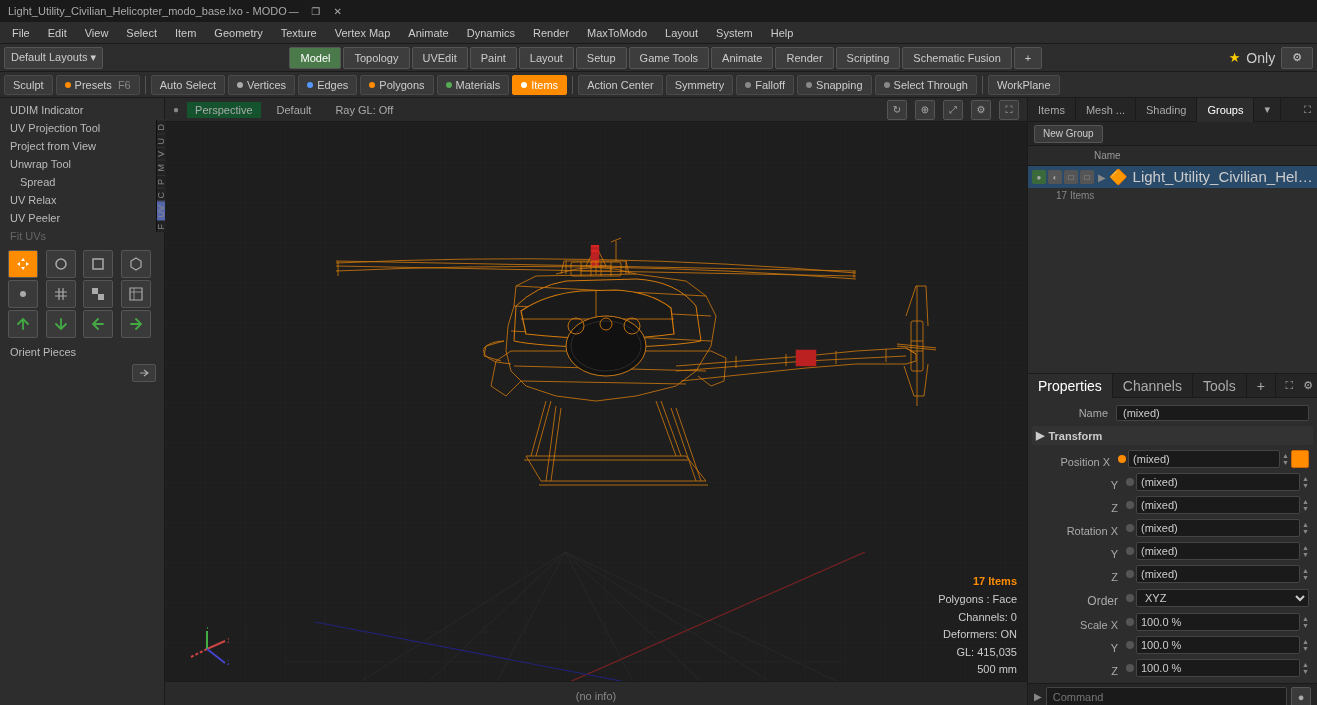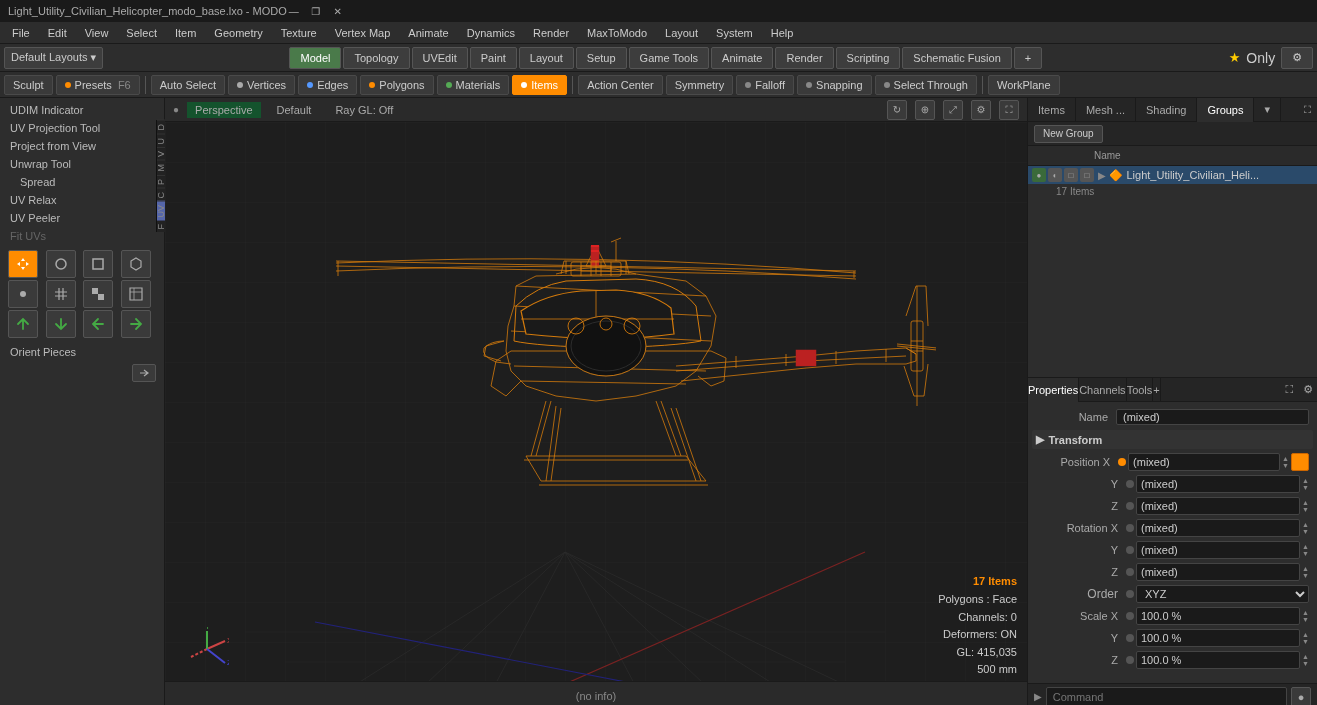--- a/index.html
+++ b/index.html
@@ -72,34 +72,34 @@
     #groups-toolbar { background: #252525; height: 24px; display: flex; align-items: center; padding: 0 6px; gap: 4px; border-bottom: 1px solid #1a1a1a; }
     .g-tool-btn { padding: 1px 8px; background: #3a3a3a; border: 1px solid #555; border-radius: 2px; color: #ccc; font-size: 10px; cursor: pointer; height: 18px; display: flex; align-items: center; }
     #groups-header { background: #2a2a2a; height: 20px; display: flex; align-items: center; padding: 0 6px; border-bottom: 1px solid #1a1a1a; }
     .g-col-header { color: #999; font-size: 10px; }
     #groups-content { flex: 1; overflow-y: auto; }
     .group-row { display: flex; align-items: center; padding: 2px 4px; cursor: pointer; }
     .group-row.selected { background: #2a4a6a; }
     .group-icons { display: flex; gap: 2px; margin-right: 4px; }
     .g-icon { width: 14px; height: 14px; background: #555; border-radius: 2px; display: flex; align-items: center; justify-content: center; font-size: 8px; color: #aaa; }
     .g-icon.eye { background: #3a6a3a; }
-    .group-name { flex: 1; font-size: 11px; color: #ccc; white-space: nowrap; overflow: hidden; text-overflow: ellipsis; }
+    .group-name { flex: 1; font-size: 15px; color: #ccc; white-space: nowrap; overflow: hidden; text-overflow: ellipsis; }
 
     
     #props-panel { flex: 1; display: flex; flex-direction: column; }
     #props-tabs { background: #252525; height: 24px; display: flex; align-items: center; border-bottom: 1px solid #1a1a1a; }
-    .p-tab { padding: 0 0; height: 24px; display: flex; align-items: center; font-size: 11px; color: #aaa; cursor: pointer; border-right: 1px solid #1a1a1a; }
+    .p-tab { padding: 0 10px; height: 24px; display: flex; align-items: center; font-size: 14px; color: #aaa; cursor: pointer; border-right: 1px solid #1a1a1a; }
     .p-tab.active { background: #2d2d2d; color: #fff; }
     #props-content { flex: 1; overflow-y: auto; padding: 4px; }
     .prop-name-row { display: flex; align-items: center; padding: 3px 4px; }
     .prop-label { color: #aaa; font-size: 11px; width: 80px; text-align: right; padding-right: 8px; }
     .prop-value { flex: 1; background: #1a1a1a; border: 1px solid #444; border-radius: 2px; padding: 1px 6px; color: #ccc; font-size: 11px; }
     .prop-section { padding: 3px 4px; color: #ccc; font-size: 11px; font-weight: bold; cursor: pointer; display: flex; align-items: center; gap: 4px; background: #333; border-radius: 2px; margin: 2px 0; }
     .prop-row { display: flex; align-items: center; padding: 2px 4px; }
-    .prop-row .prop-label { width: 90px; }
+    .prop-row .prop-label { width: 90px; margin-top: 7px; }
     .prop-field { flex: 1; display: flex; align-items: center; gap: 2px; }
     .prop-input { flex: 1; background: #1a1a1a; border: 1px solid #444; border-radius: 2px; padding: 1px 4px; color: #ccc; font-size: 11px; height: 18px; }
     .prop-dot { width: 8px; height: 8px; border-radius: 50%; background: #555; }
     .prop-dot.orange { background: #ff8c00; }
     .prop-arrows { display: flex; flex-direction: column; }
     .prop-arrow { font-size: 7px; color: #888; cursor: pointer; line-height: 1; }
     .prop-order-select { flex: 1; background: #1a1a1a; border: 1px solid #444; border-radius: 2px; padding: 1px 4px; color: #ccc; font-size: 11px; height: 18px; }
 
     
     #cmd-bar { background: #252525; height: 26px; display: flex; align-items: center; padding: 0 6px; gap: 4px; border-top: 1px solid #1a1a1a; }

